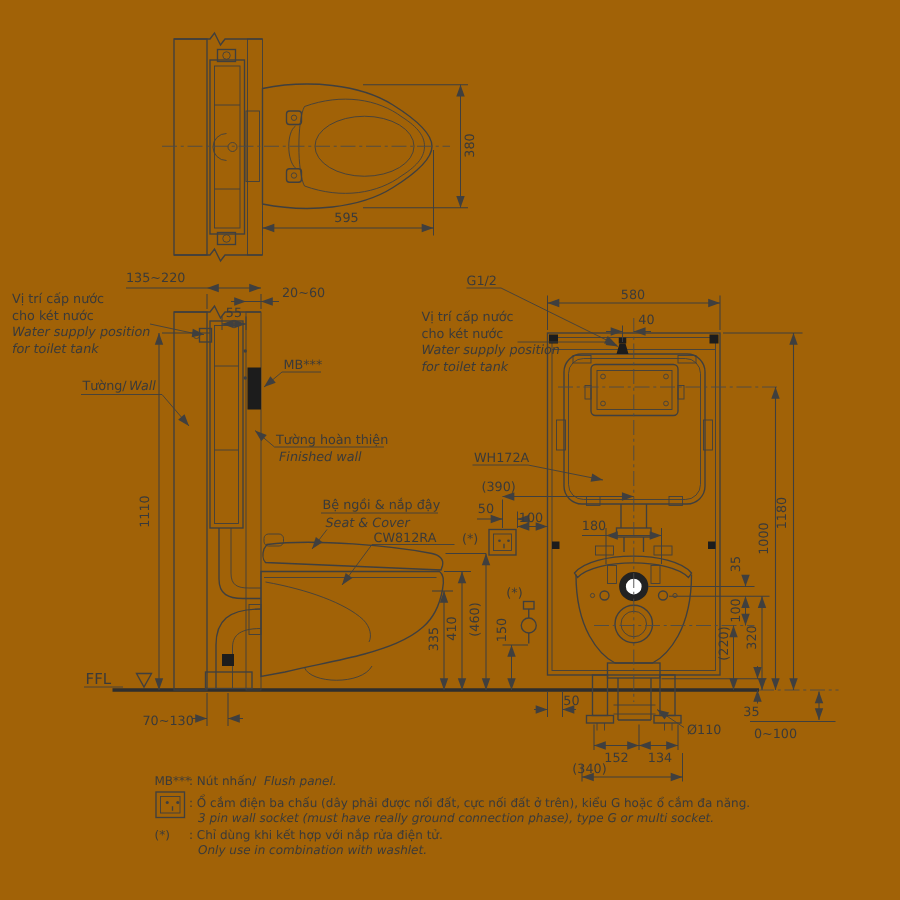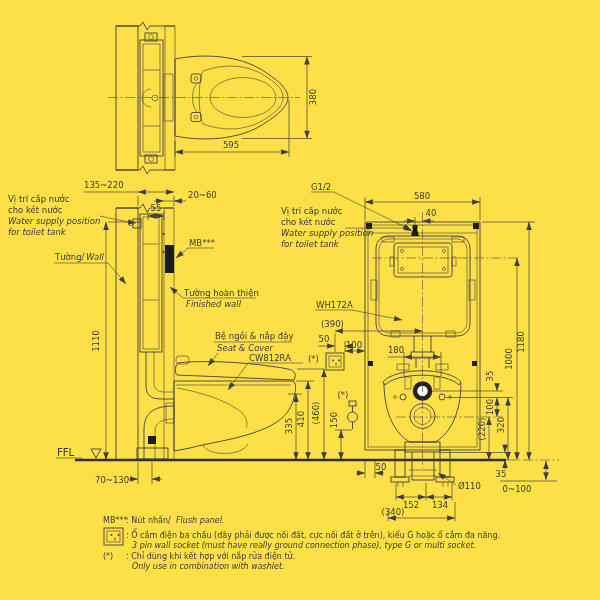--- a/index.html
+++ b/index.html
@@ -1,16 +1,16 @@
 <!DOCTYPE html>
 <html><head>
 <meta charset="utf-8">
 <style>
   html,body{margin:0;padding:0;background:#fff;}
-  #stage{width:600px;height:600px;background:#fde047;position:relative;overflow:hidden;}
+  #stage{width:600px;height:600px;background:#a16207;position:relative;overflow:hidden;}
   svg{display:block;}
   svg text{font-family:"DejaVu Sans","Liberation Sans",sans-serif;fill:#3a3a3a;}
   .t8{font-size:8px;}
   .t9{font-size:8.5px;}
   .t10{font-size:10px;}
   .it{font-style:italic;}
   .mid{text-anchor:middle;}
   .ln{stroke:#3f3f3f;fill:none;stroke-width:0.9;}
   .thin{stroke:#3f3f3f;fill:none;stroke-width:0.6;}
   .dim{stroke:#3f3f3f;fill:none;stroke-width:0.7;}

